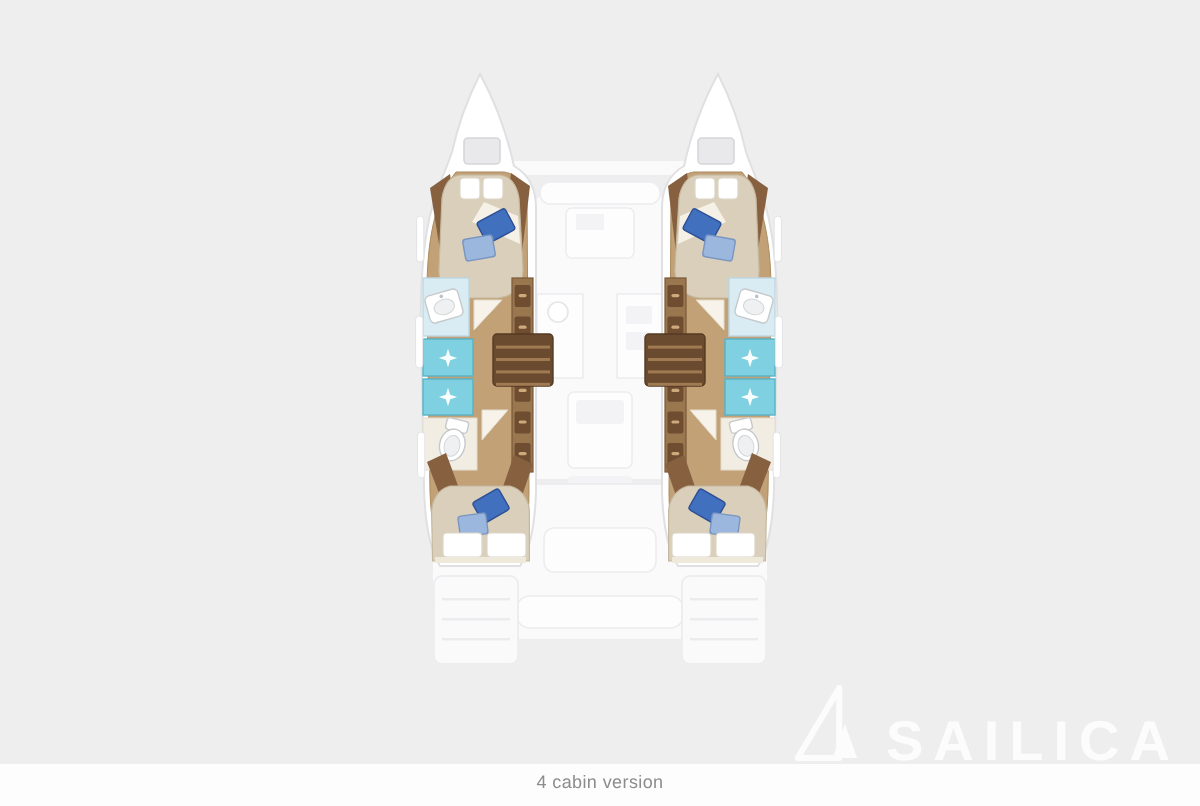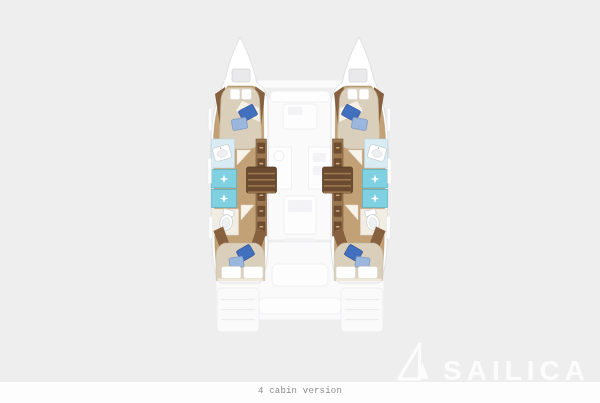--- a/index.html
+++ b/index.html
@@ -34,21 +34,21 @@
   .window    {fill:var(--window);stroke:var(--window_edge);stroke-width:.5;}
   .ghost     {fill:var(--ghost_fill);stroke:var(--ghost_stroke);stroke-width:.9;}
   .ghost2    {fill:var(--ghost_fill_light);stroke:var(--ghost_stroke);stroke-width:.8;}
   .ghost-in  {fill:var(--ghost_inner);}
   .hatch     {fill:var(--hatch);stroke:var(--hatch_edge);stroke-width:.8;}
 
   
   .footer-bar{
     position:absolute;left:0;top:382px;width:600px;height:21px;
     background:var(--footer,#fdfdfd);
-    display:flex;justify-content:center;align-items:flex-start;font-family:Liberation Mono, monospace;
+    display:flex;justify-content:center;align-items:flex-start;
   }
   .caption{
     font-size:9px;line-height:9px;margin-top:5px;
     color:var(--caption_text,#8c8c8e);letter-spacing:.2px;
   }
 
   
   .watermark{
     position:absolute;right:10px;bottom:20px;
     display:flex;align-items:flex-end;gap:13px;

